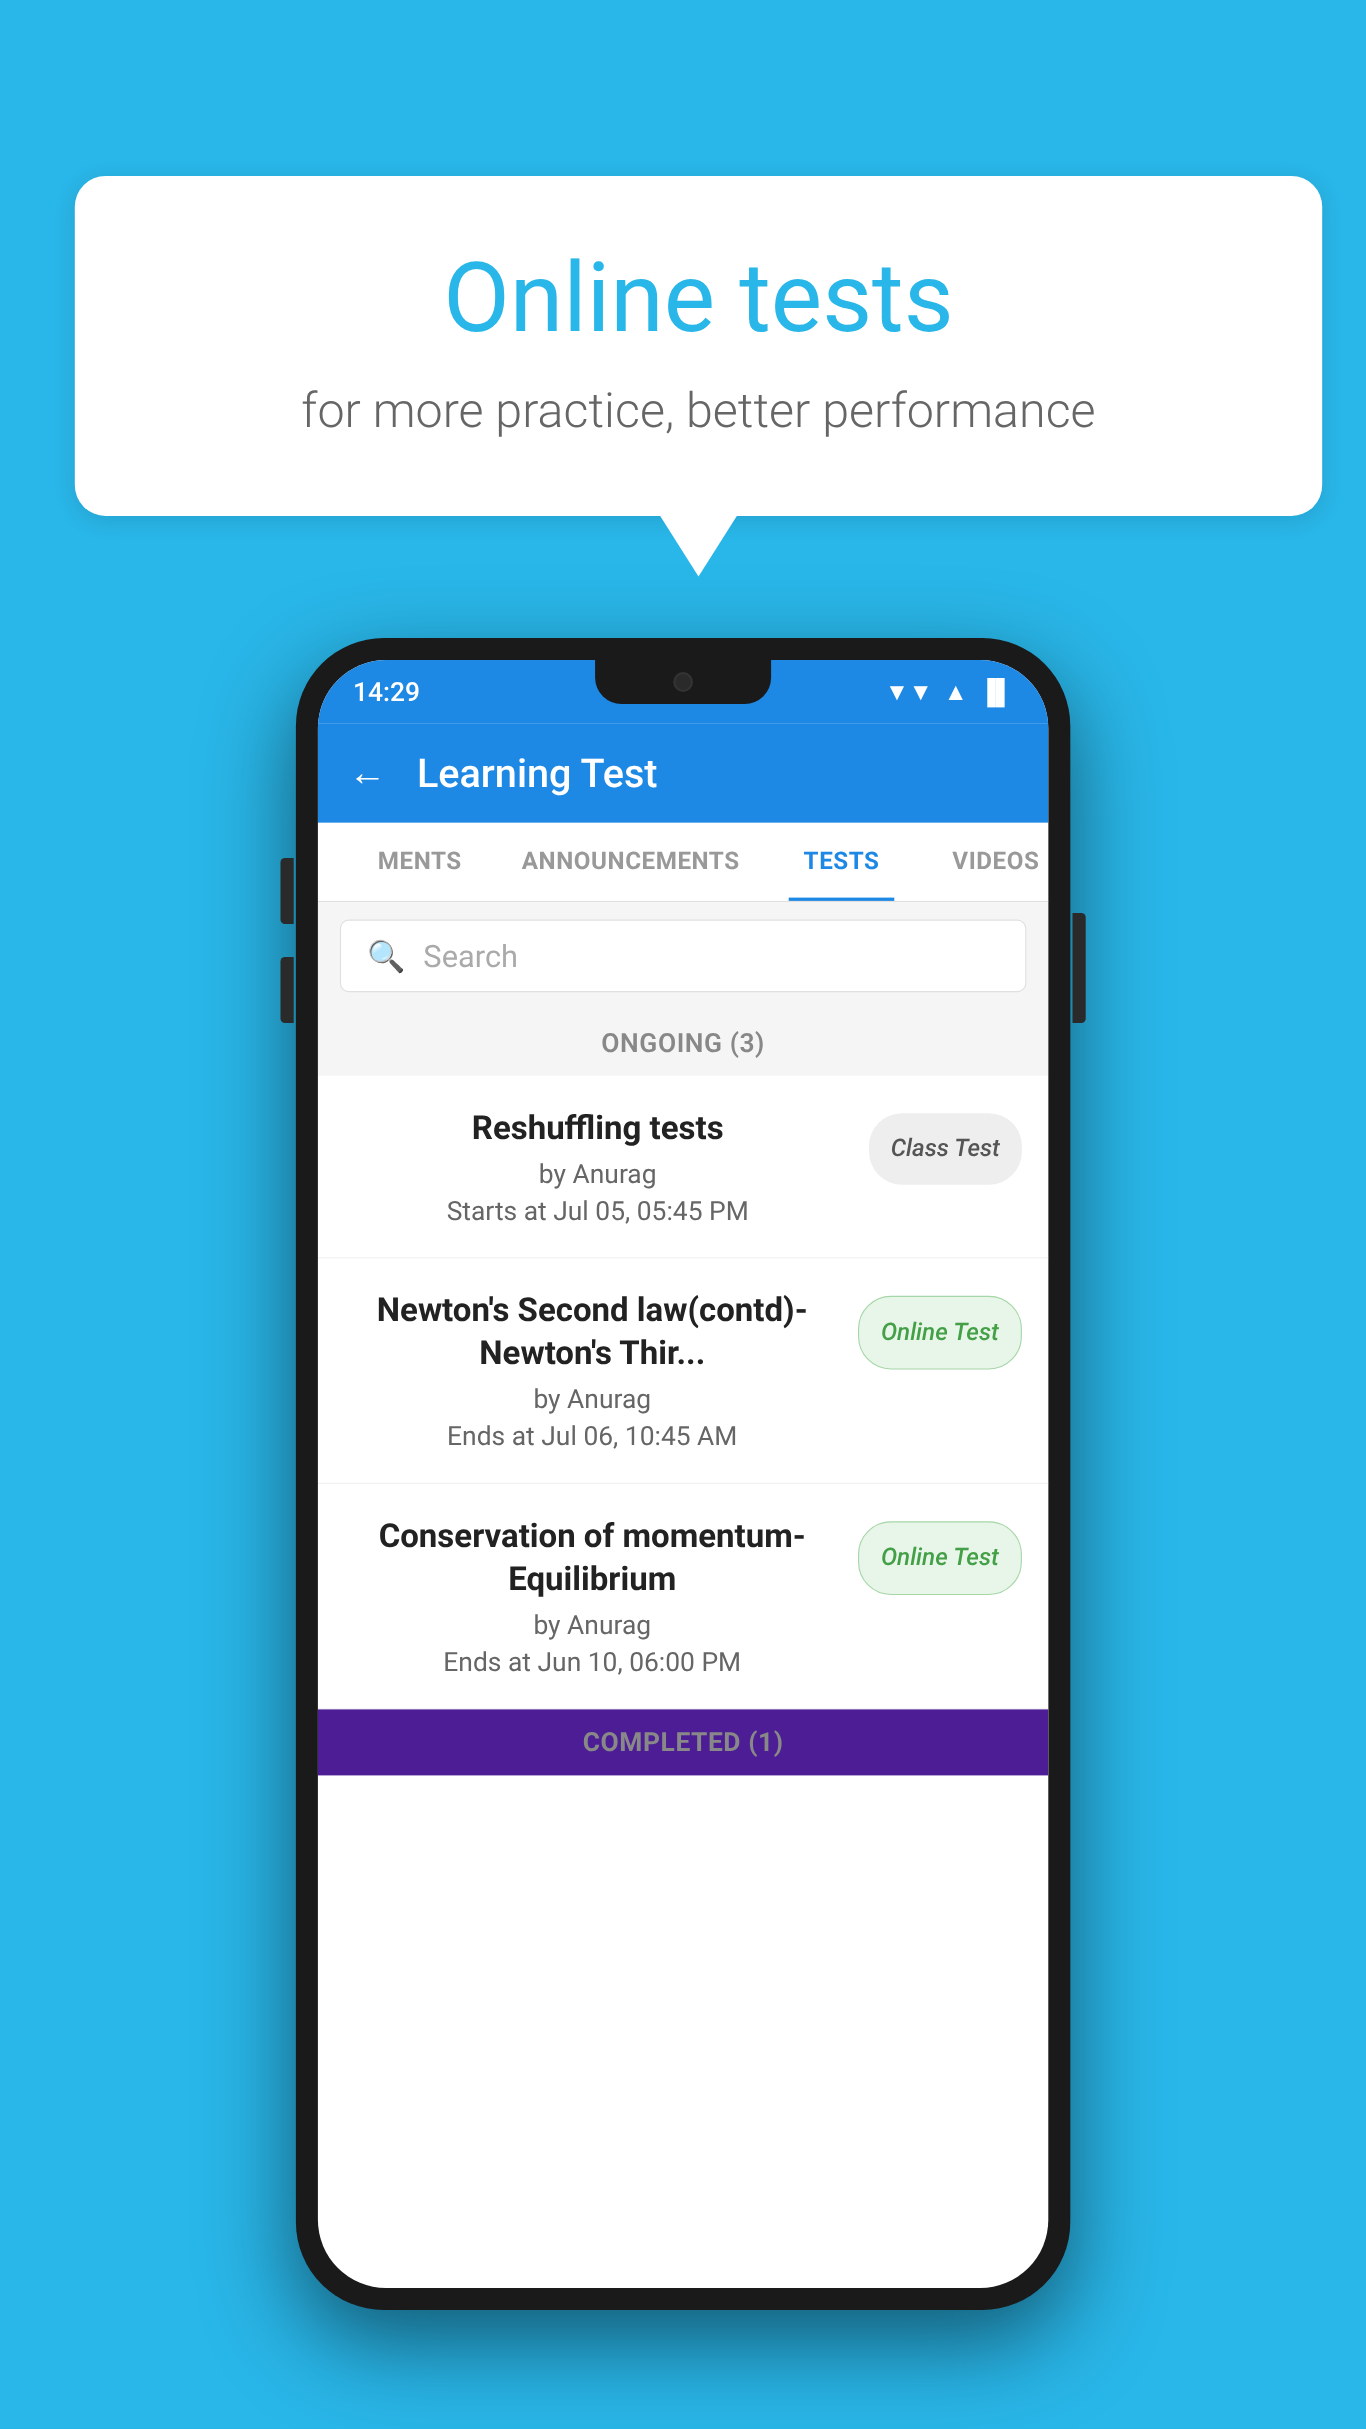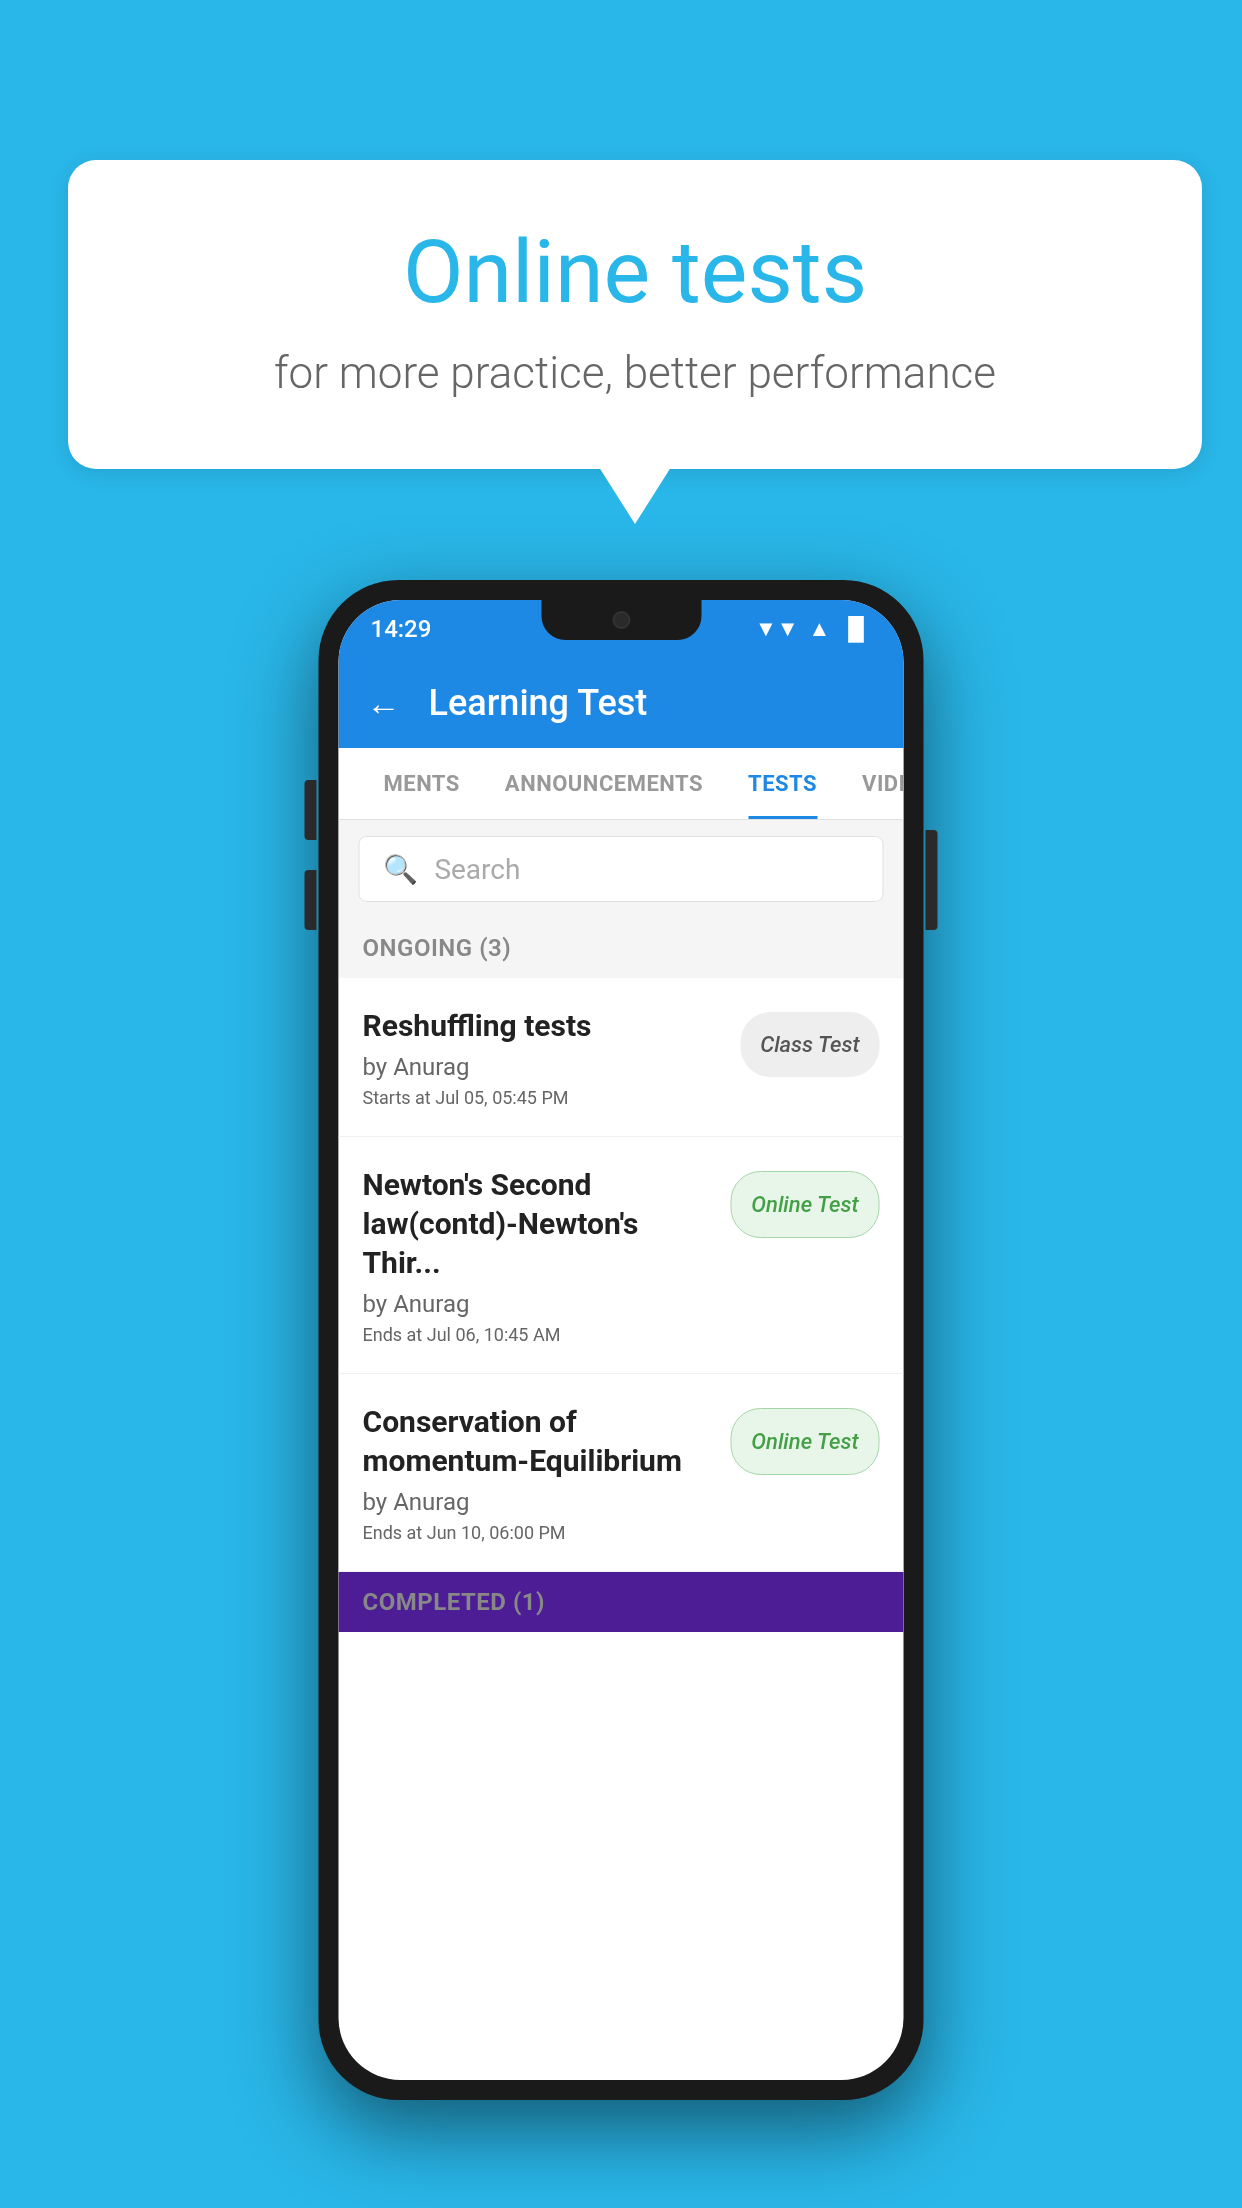--- a/index.html
+++ b/index.html
@@ -51,21 +51,22 @@
       font-size: 44px;
       font-weight: 300;
     }
 
     
     .phone-wrapper {
       position: absolute;
       top: 580px;
       left: 50%;
       transform: translateX(-50%);
-      width: 605px;
+      width: 704px;
+      text-align: center;
     }
 
     .phone-frame {
       background: #1a1a1a;
       border-radius: 80px;
       padding: 20px;
       box-shadow: 0 30px 80px rgba(0,0,0,0.5);
       position: relative;
     }
 
@@ -246,21 +247,21 @@
       line-height: 1.3;
     }
 
     .test-author {
       font-size: 24px;
       color: #666;
       margin-bottom: 6px;
     }
 
     .test-time {
-      font-size: 18px;
+      font-size: 24px;
       color: #666;
     }
 
     .test-badge {
       padding: 20px 20px;
       border-radius: 30px;
       font-size: 22px;
       font-weight: 500;
       white-space: nowrap;
       flex-shrink: 0;

